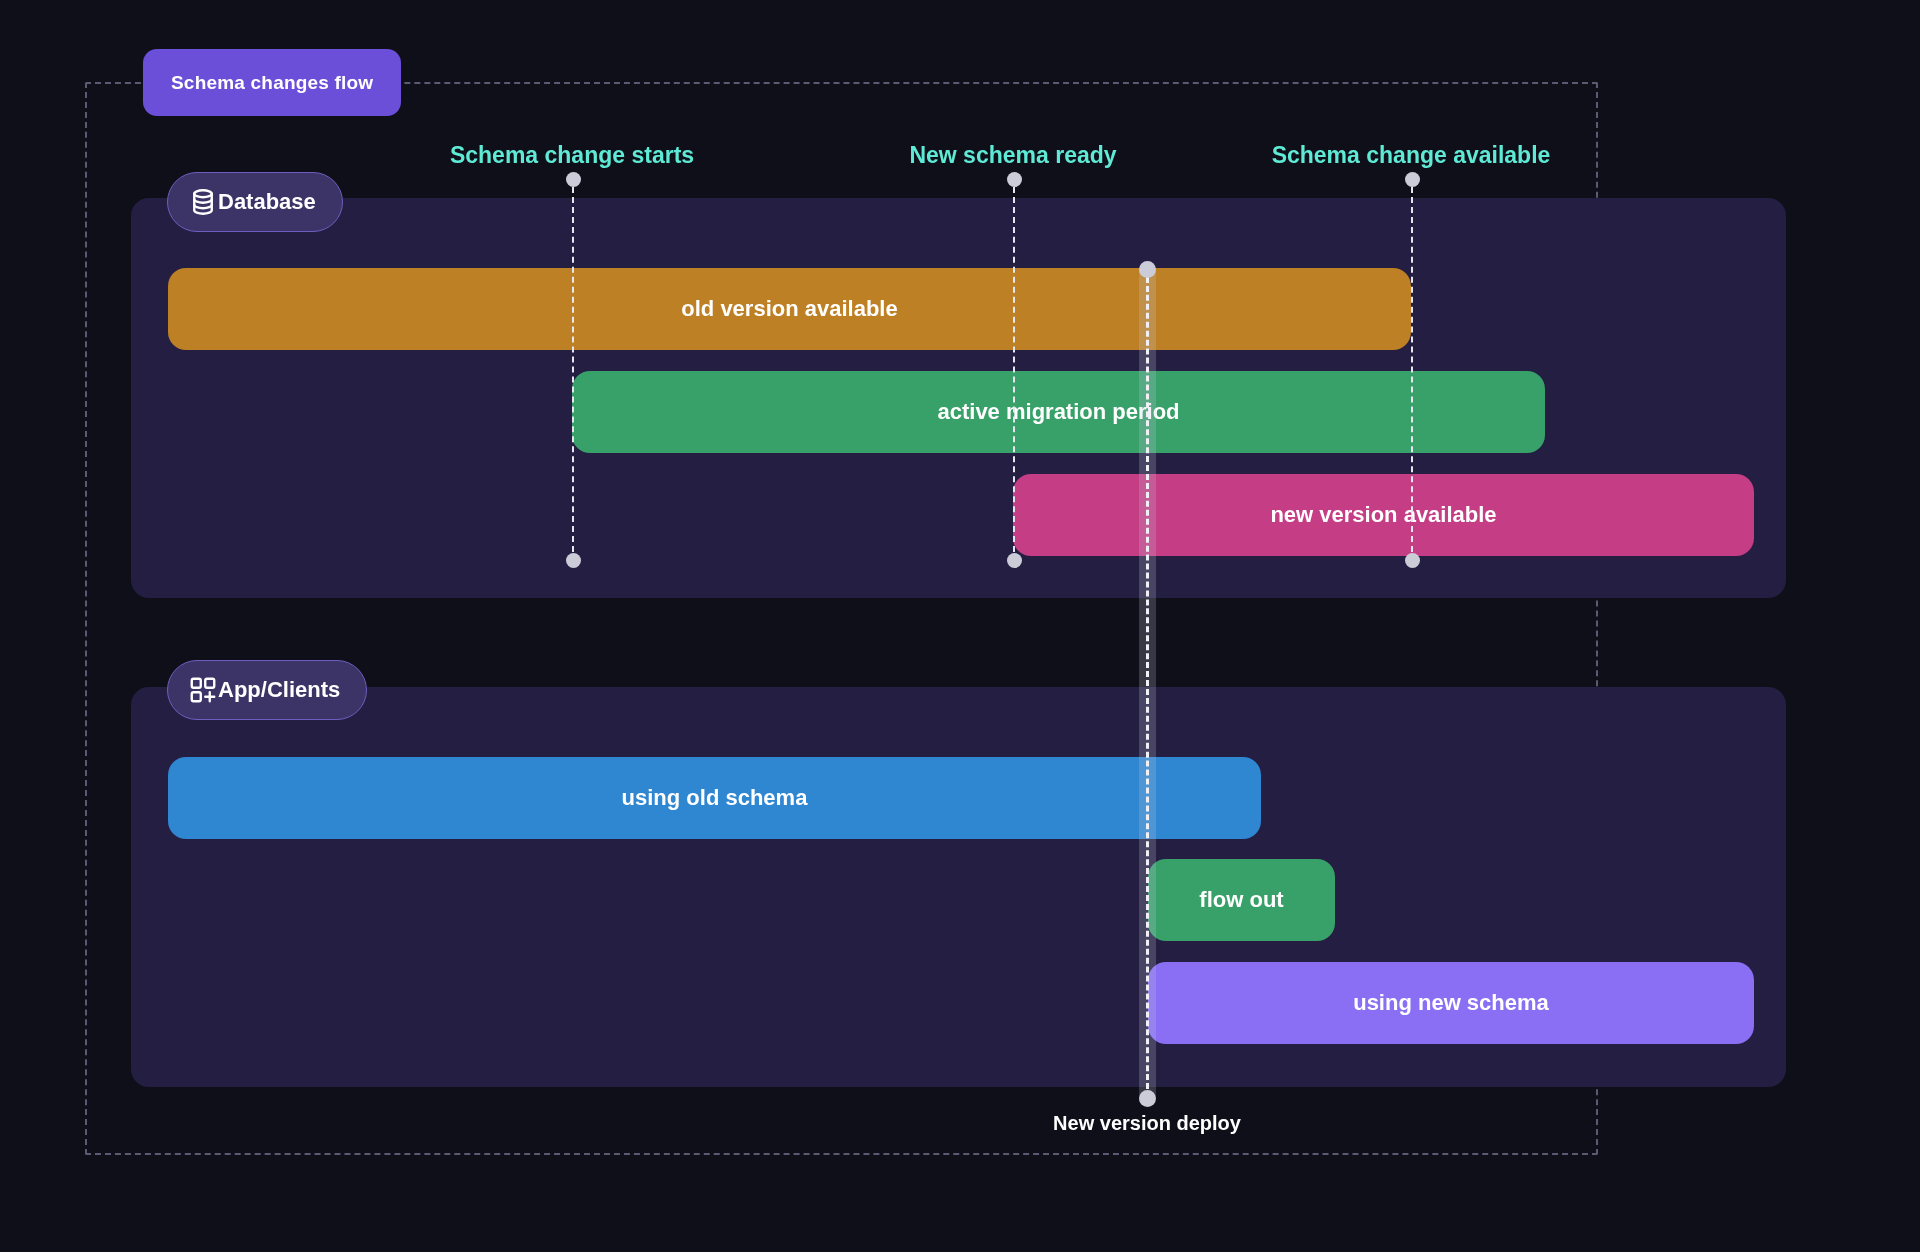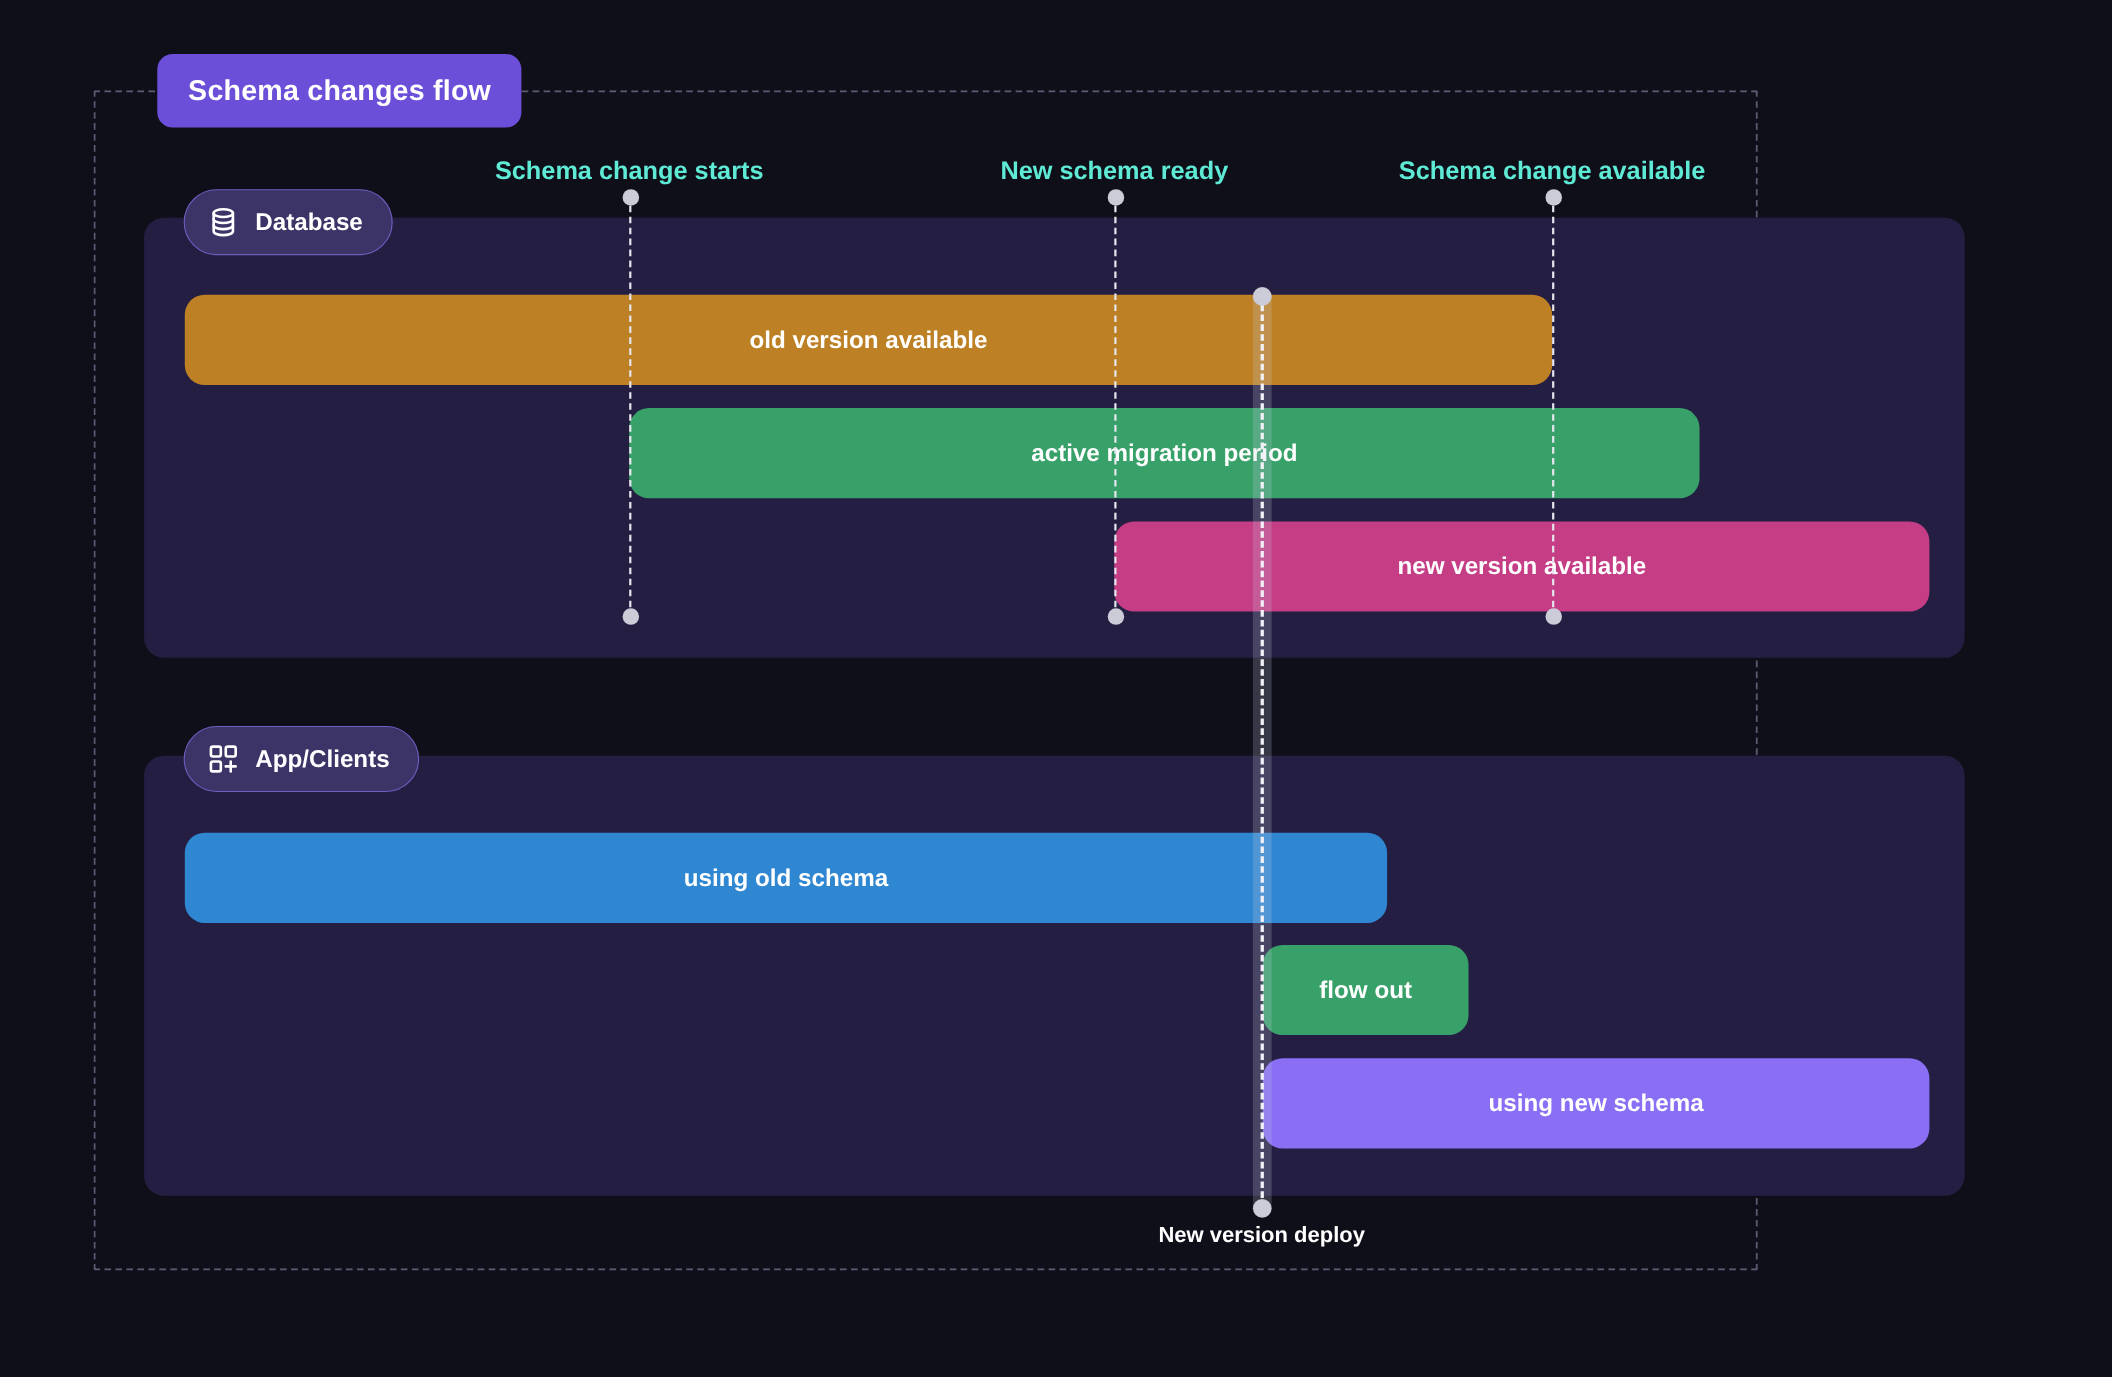--- a/index.html
+++ b/index.html
@@ -34,21 +34,21 @@
     position: absolute;
     left: 143px;
     top: 49px;
     height: 67px;
     padding: 0 28px;
     display: flex;
     align-items: center;
     background: #6b4fd8;
     border-radius: 14px;
     color: #ffffff;
-    font-size: 26px;
+    font-size: 19px;
     font-weight: bold;
     letter-spacing: 0.2px;
     white-space: nowrap;
   }
 
   
   .lane {
     position: absolute;
     background: #241f42;
     border-radius: 18px;
@@ -56,21 +56,20 @@
   #lane-database { left: 131px; top: 198px; width: 1655px; height: 400px; }
   #lane-app      { left: 131px; top: 687px; width: 1655px; height: 400px; }
 
   
   .lane-badge {
     position: absolute;
     height: 60px;
     padding: 0 26px 0 20px;
     display: flex;
     align-items: center;
-    gap: 14px;
     background: #3c3366;
     border: 1.5px solid #6e5ec0;
     border-radius: 30px;
     color: #ffffff;
     font-size: 22px;
     font-weight: bold;
     white-space: nowrap;
     z-index: 6;
   }
   #badge-database { left: 167px; top: 172px; }

